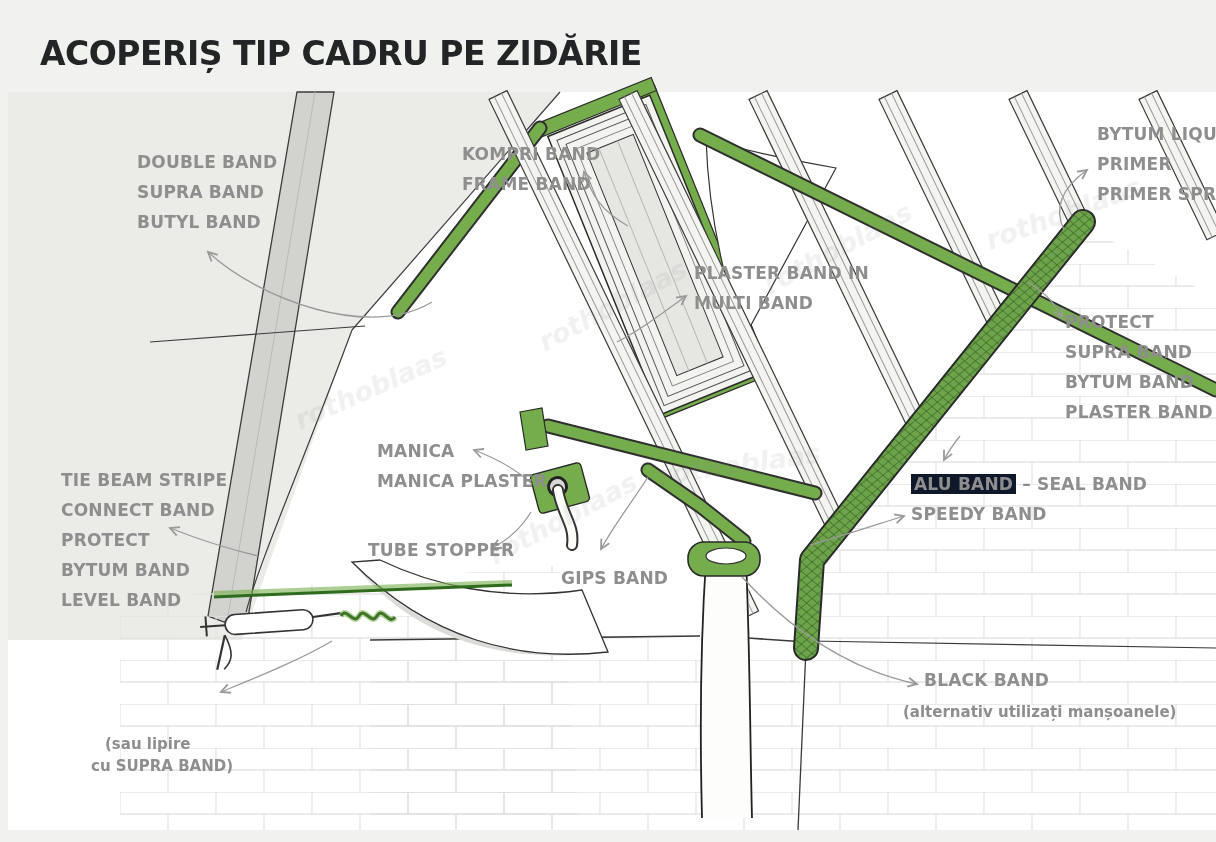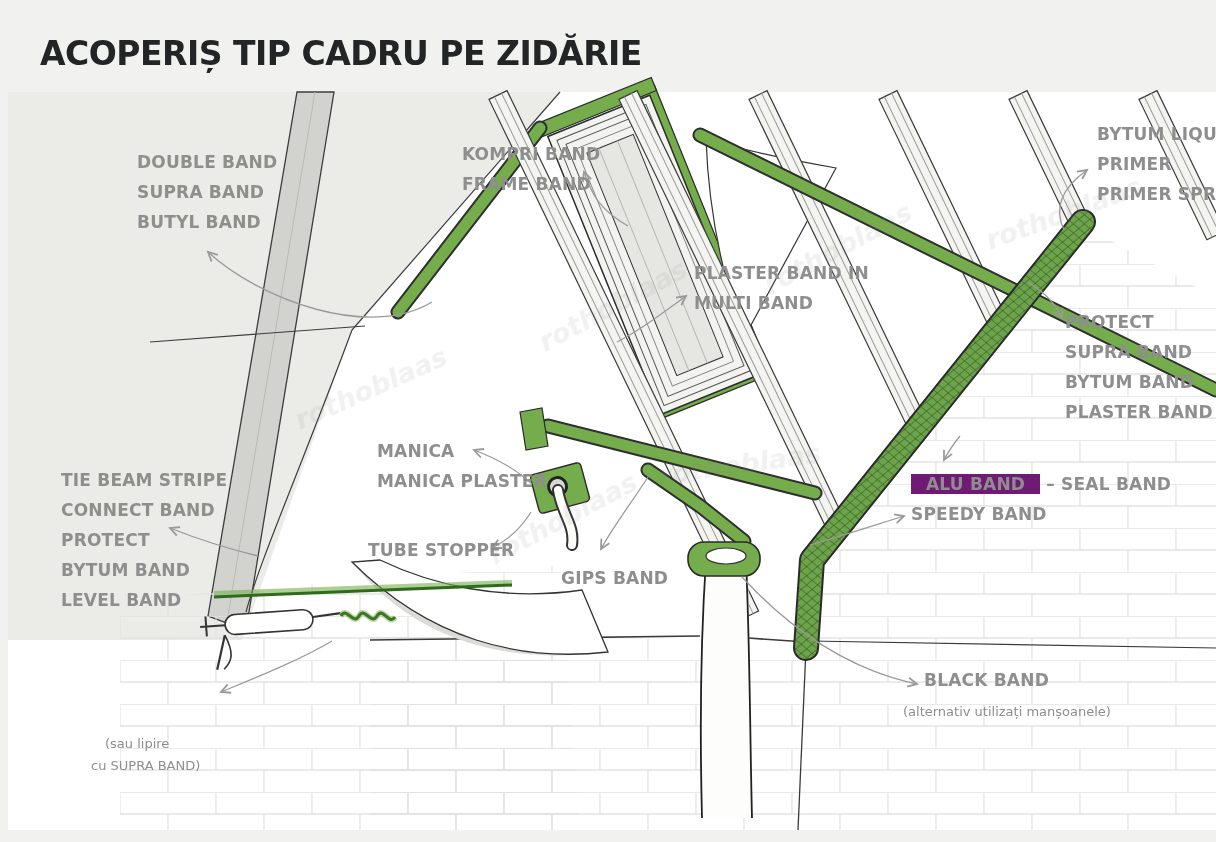--- a/index.html
+++ b/index.html
@@ -3,22 +3,22 @@
 <meta charset="utf-8">
 <style>
   html,body{margin:0;padding:0;}
   .page{position:relative;width:1216px;height:842px;background:#f1f1ef;overflow:hidden;
         font-family:"DejaVu Sans",sans-serif;}
   .title{position:absolute;left:8px;top:34px;font-size:33px;font-weight:bold;color:#222426;
          letter-spacing:-0.5px;white-space:nowrap;margin-left:32px;}
   .canvas-svg{position:absolute;left:0;top:0;}
   .lbl{position:absolute;color:#8e8e8e;font-weight:bold;font-size:17px;line-height:30px;
        white-space:nowrap;letter-spacing:0.2px;}
-  .hl{background:#701a75;padding:0 15px;}
-  .note-block{position:absolute;color:#8e8e8e;font-weight:normal;font-size:13px;line-height:22px;
+  .hl{background:#0f172a;padding:0 3px;}
+  .note-block{position:absolute;color:#8e8e8e;font-weight:bold;font-size:15px;line-height:22px;
        white-space:nowrap;}
 </style>
 </head>
 <body>
 
 <div class="page">
 
   <div class="title">ACOPERIȘ TIP CADRU PE ZIDĂRIE</div>
 
   <svg class="canvas-svg" width="1216" height="842" viewBox="0 0 1216 842">

